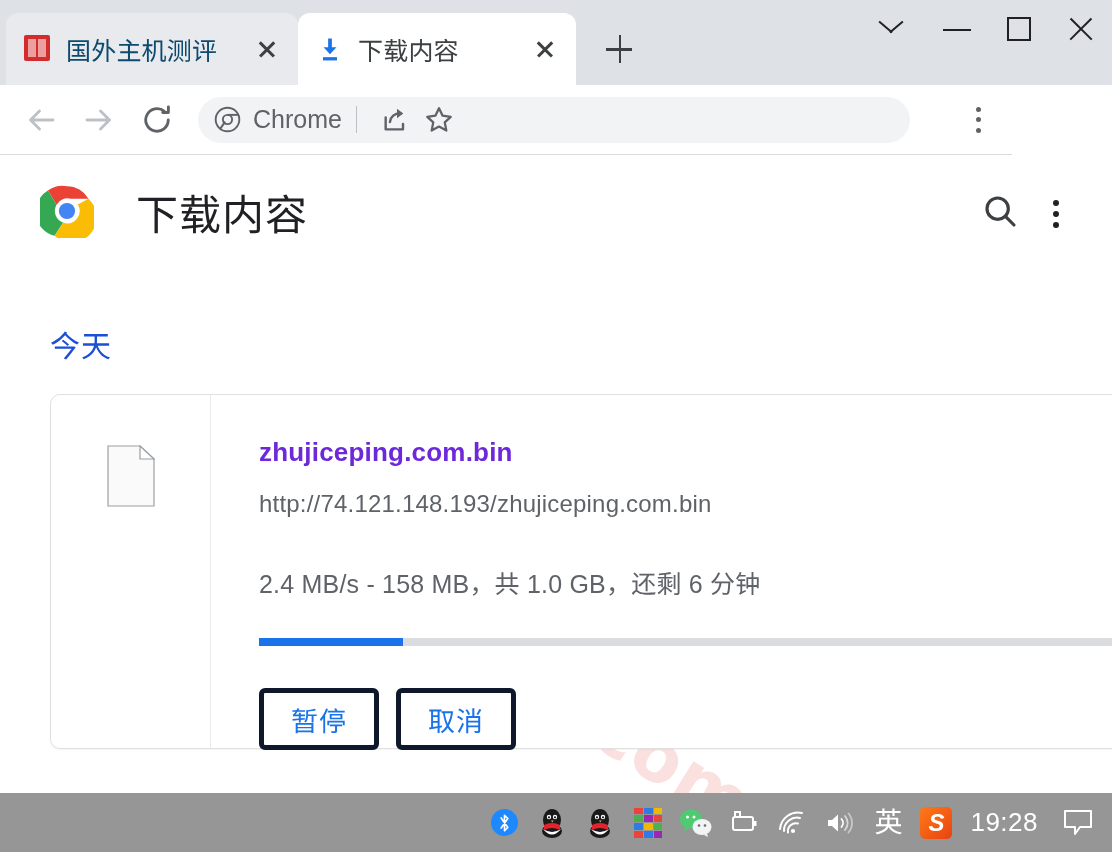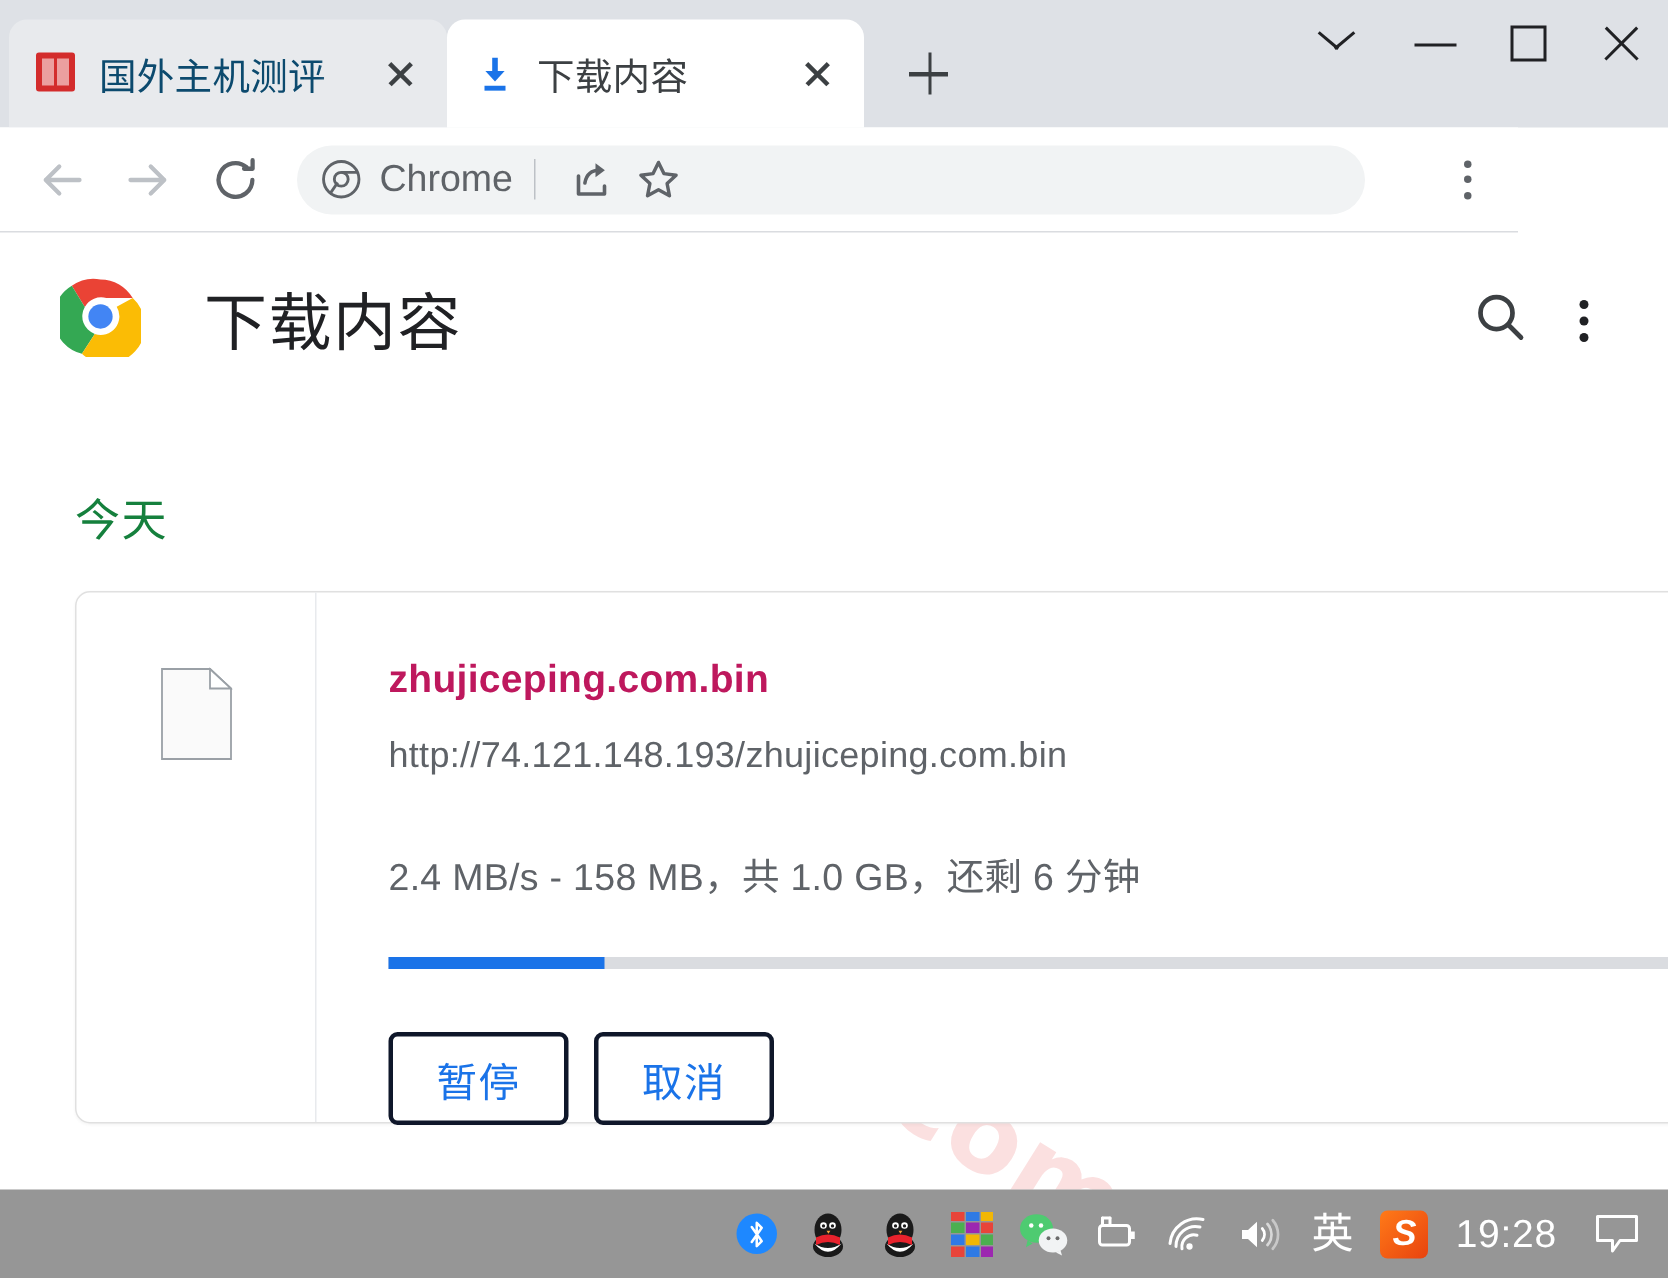--- a/index.html
+++ b/index.html
@@ -312,21 +312,21 @@
   .hdr-icon.kebab-dark i { background: #202124; left: 25px; width: 6px; height: 6px;}
   .hdr-icon.kebab-dark i:nth-child(1) { top: 17px; }
   .hdr-icon.kebab-dark i:nth-child(2) { top: 28px; }
   .hdr-icon.kebab-dark i:nth-child(3) { top: 39px; }
 
   .section-label {
     position: absolute;
     left: 50px;
     top: 166px;
     font-size: 30px;
-    color: #15803d;
+    color: #1d4ed8;
     letter-spacing: 1px;
   }
 
   .dl-card {
     position: absolute;
     left: 50px;
     top: 238px;
     width: 1120px;
     height: 355px;
     background: #ffffff;
@@ -351,21 +351,21 @@
     position: relative;
   }
   .dl-body {
     flex: 1;
     padding: 42px 0 0 48px;
     box-sizing: border-box;
     position: relative;
   }
   .dl-filename {
     font-size: 26px;
-    color: #be185d;
+    color: #6d28d9;
     font-weight: bold;
     cursor: pointer;
     display: inline-block;
     letter-spacing: 0.2px;
   }
   .dl-url {
     font-size: 24px;
     color: #5f6368;
     margin-top: 22px;
     letter-spacing: 0.2px;
@@ -389,21 +389,21 @@
     width: 16.5%;
   }
   .dl-buttons {
     margin-top: 42px;
     display: flex;
     gap: 17px;
   }
   .dl-btn {
     min-width: 120px;
     height: 62px;
-    border: 3px solid #0f172a;
+    border: 5px solid #0f172a;
     border-radius: 6px;
     background: #ffffff;
     color: #1a73e8;
     font-size: 27px;
     font-family: "Liberation Sans", sans-serif;
     cursor: pointer;
     padding: 0 24px;
     letter-spacing: 1px;
   }
 

